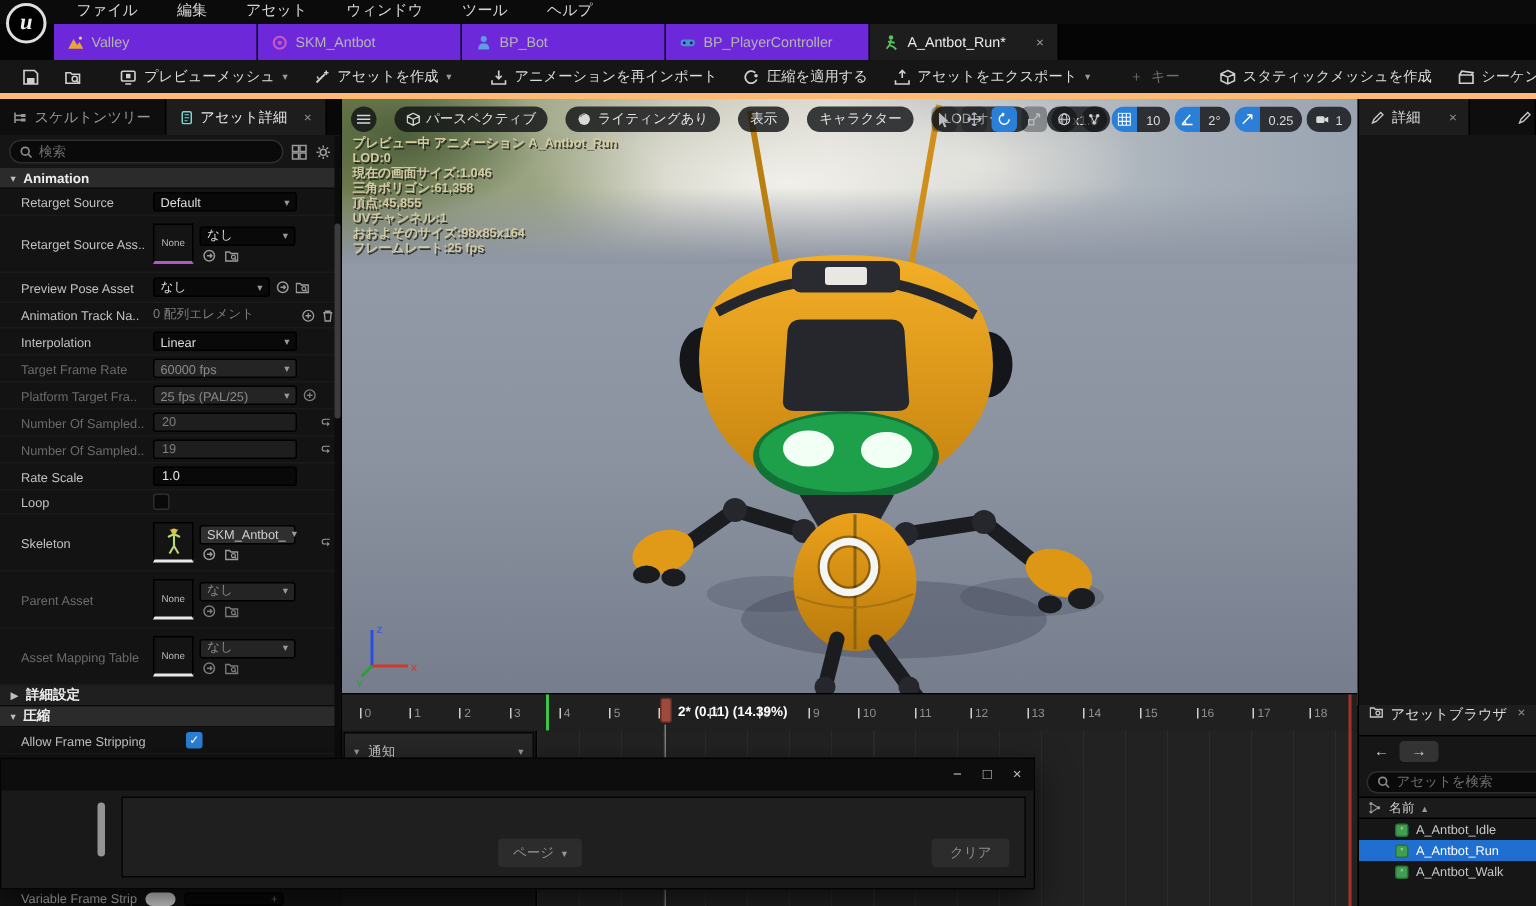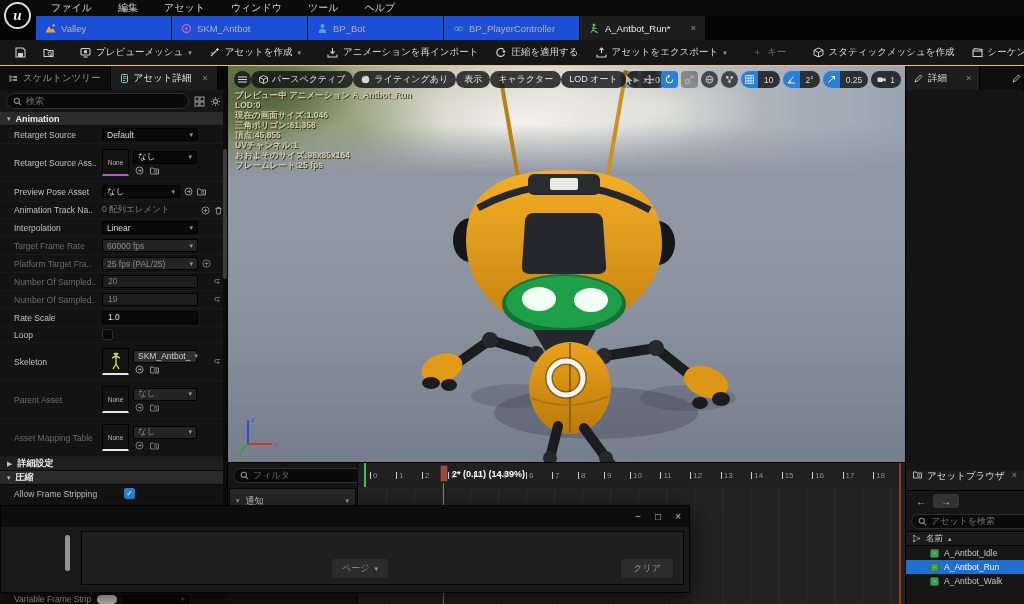--- a/index.html
+++ b/index.html
@@ -10,27 +10,27 @@
   .ic{width:11px;height:11px;flex:none}
   .ic9{width:9px;height:9px;flex:none}
 
   
   .menu-bar{position:absolute;left:0;top:0;width:1024px;height:16px;background:#0b0b0b;display:flex;align-items:center;padding-left:38px;z-index:3}
   .menu-item{font-size:10px;color:#d6d6d6;padding:16px 13px;line-height:16px}
   .logo{position:absolute;left:4px;top:2px;width:27px;height:27px;border-radius:50%;border:2px solid #dfdfdf;background:#000;display:flex;align-items:center;justify-content:center;z-index:6;font-family:"Liberation Serif","DejaVu Serif",serif;font-size:15px;font-style:italic;font-weight:bold;color:#efefef}
 
   
   .tab-bar{position:absolute;left:0;top:16px;width:1024px;height:24px;background:#050505;display:flex;padding-left:36px;z-index:2}
-  .asset-tab{width:136px;display:flex;align-items:center;gap:5px;padding:0 9px;background:#1d4ed8;border-right:1px solid #000;font-size:9.5px;color:#b4b4b4;white-space:nowrap;overflow:hidden}
+  .asset-tab{width:136px;display:flex;align-items:center;gap:5px;padding:0 9px;background:#6d28d9;border-right:1px solid #000;font-size:9.5px;color:#b4b4b4;white-space:nowrap;overflow:hidden}
   .asset-tab.active{background:#1d1d1d;color:#ececec;width:126px}
   .asset-tab .x{margin-left:auto;color:#9a9a9a;font-size:9px}
   .tab-fill{flex:1;background:#050505}
 
   
-  .toolbar{position:absolute;left:0;top:40px;width:1024px;height:26px;background:#161616;border-bottom:1px solid #fdba74;display:flex;align-items:center;padding:0 8px;gap:3px}
+  .toolbar{position:absolute;left:0;top:40px;width:1024px;height:26px;background:#161616;border-bottom:4px solid #fdba74;display:flex;align-items:center;padding:0 8px;gap:3px}
   .tbtn{display:flex;align-items:center;gap:5px;font-size:9.5px;color:#dcdcdc;padding:3px 7px;border-radius:3px;white-space:nowrap}
   .tbtn .caret{font-size:7px;color:#9a9a9a}
   .tbtn.dim{color:#6d6d6d}
   .tsep{width:1px;height:14px;background:#2c2c2c;margin:0 3px}
 
   
   .left-panel{position:absolute;left:0;top:66px;width:228px;height:538px;background:#131313;border-right:1px solid #000}
   .lp-tabs{height:24px;display:flex;background:#080808}
   .lp-tab{display:flex;align-items:center;gap:5px;padding:0 9px;font-size:9.5px;color:#989898;background:#0e0e0e;border-right:1px solid #000;white-space:nowrap}
   .lp-tab.active{background:#1d1d1d;color:#e6e6e6}
@@ -72,21 +72,21 @@
   .viewport{position:absolute;left:228px;top:66px;width:677px;height:396px;overflow:hidden;background:#8f96a4}
   .vp-sky{position:absolute;left:0;top:0;width:677px;height:112px;
     background:
       radial-gradient(130px 75px at 6% 22%, rgba(74,92,56,.95), rgba(74,92,56,0) 72%),
       radial-gradient(230px 85px at 44% 50%, rgba(242,241,236,.95), rgba(242,241,236,0) 75%),
       radial-gradient(160px 65px at 62% 38%, rgba(226,225,219,.9), rgba(226,225,219,0) 72%),
       radial-gradient(120px 60px at 20% 55%, rgba(150,160,125,.8), rgba(150,160,125,0) 70%),
       linear-gradient(90deg,#74814f 0%,#9aa381 16%,#c6c7b6 32%,#dad8d0 48%,#bfc3c6 64%,#a6afb9 84%,#9aa4b1 100%)}
   .vp-sky::after{content:"";position:absolute;left:0;bottom:-2px;width:100%;height:55px;background:linear-gradient(180deg,rgba(143,150,164,0) 0%,#8f96a4 90%)}
   .vp-floor{position:absolute;left:0;top:110px;width:677px;height:286px;background:linear-gradient(180deg,#939aa7 0%,#8b92a0 45%,#767e8d 100%)}
-  .vp-toolbar{position:absolute;left:6px;top:5px;display:flex;gap:0;align-items:center;z-index:4}
+  .vp-toolbar{position:absolute;left:6px;top:5px;display:flex;gap:12px;align-items:center;z-index:4}
   .pill{height:17px;border-radius:9px;background:rgba(18,20,22,.82);color:#e4e4e4;font-size:9px;display:flex;align-items:center;gap:4px;padding:0 8px;white-space:nowrap}
   .pill.round{width:17px;padding:0;justify-content:center}
   .vp-tools{position:absolute;right:4px;top:5px;display:flex;gap:3px;align-items:center;z-index:4}
   .vtool{width:17px;height:17px;border-radius:4px;display:flex;align-items:center;justify-content:center;background:rgba(18,20,22,.35)}
   .vtool.on{background:#2b7fd6}
   .vtool.circ{border-radius:50%;background:rgba(18,20,22,.7)}
   .snap{height:17px;border-radius:9px;display:flex;overflow:hidden;font-size:8.5px}
   .snap .sic{background:#2b7fd6;display:flex;align-items:center;padding:0 4px}
   .snap .sval{background:rgba(18,20,22,.82);color:#dadada;display:flex;align-items:center;padding:0 6px}
   .vp-stats{position:absolute;left:7px;top:24px;z-index:3;font-size:8.5px;line-height:10px;font-weight:bold;color:#d3caa2;text-shadow:1px 1px 0 rgba(20,20,20,.75);white-space:nowrap}
@@ -771,30 +771,20 @@
       <path d="M12 32 H36" stroke="#d03a2a" stroke-width="2"></path>
       <path d="M12 32 L5 39" stroke="#2aa03a" stroke-width="2"></path>
       <text x="15" y="10" font-size="8" fill="#3a55e8">z</text>
       <text x="38" y="35" font-size="8" fill="#d03a2a">x</text>
       <text x="2" y="45" font-size="7" fill="#2aa03a">y</text>
     </svg>
   </div>
 
   <div class="timeline">
     <div class="tl-head">
-      <div class="tl-left">
-        <div class="searchbox" style="height:15px">
-          <svg class="ic9" viewBox="0 0 9 9">
-              <circle cx="3.8" cy="3.8" r="2.6" fill="none" stroke="#8a8a8a" stroke-width="1.1"></circle>
-              <path d="M5.8 5.8 L8 8" stroke="#8a8a8a" stroke-width="1.1"></path>
-            </svg>
-          <input placeholder="フィルタ" style="">
-        </div>
-        <span class="badge">2+</span>
-      </div>
       <div class="tl-ruler">
           <span class="tick"><i></i>0</span>
           <span class="tick"><i></i>1</span>
           <span class="tick"><i></i>2</span>
           <span class="tick"><i></i>3</span>
           <span class="tick"><i></i>4</span>
           <span class="tick"><i></i>5</span>
           <span class="tick"><i></i>6</span>
           <span class="tick"><i></i>7</span>
           <span class="tick"><i></i>8</span>

